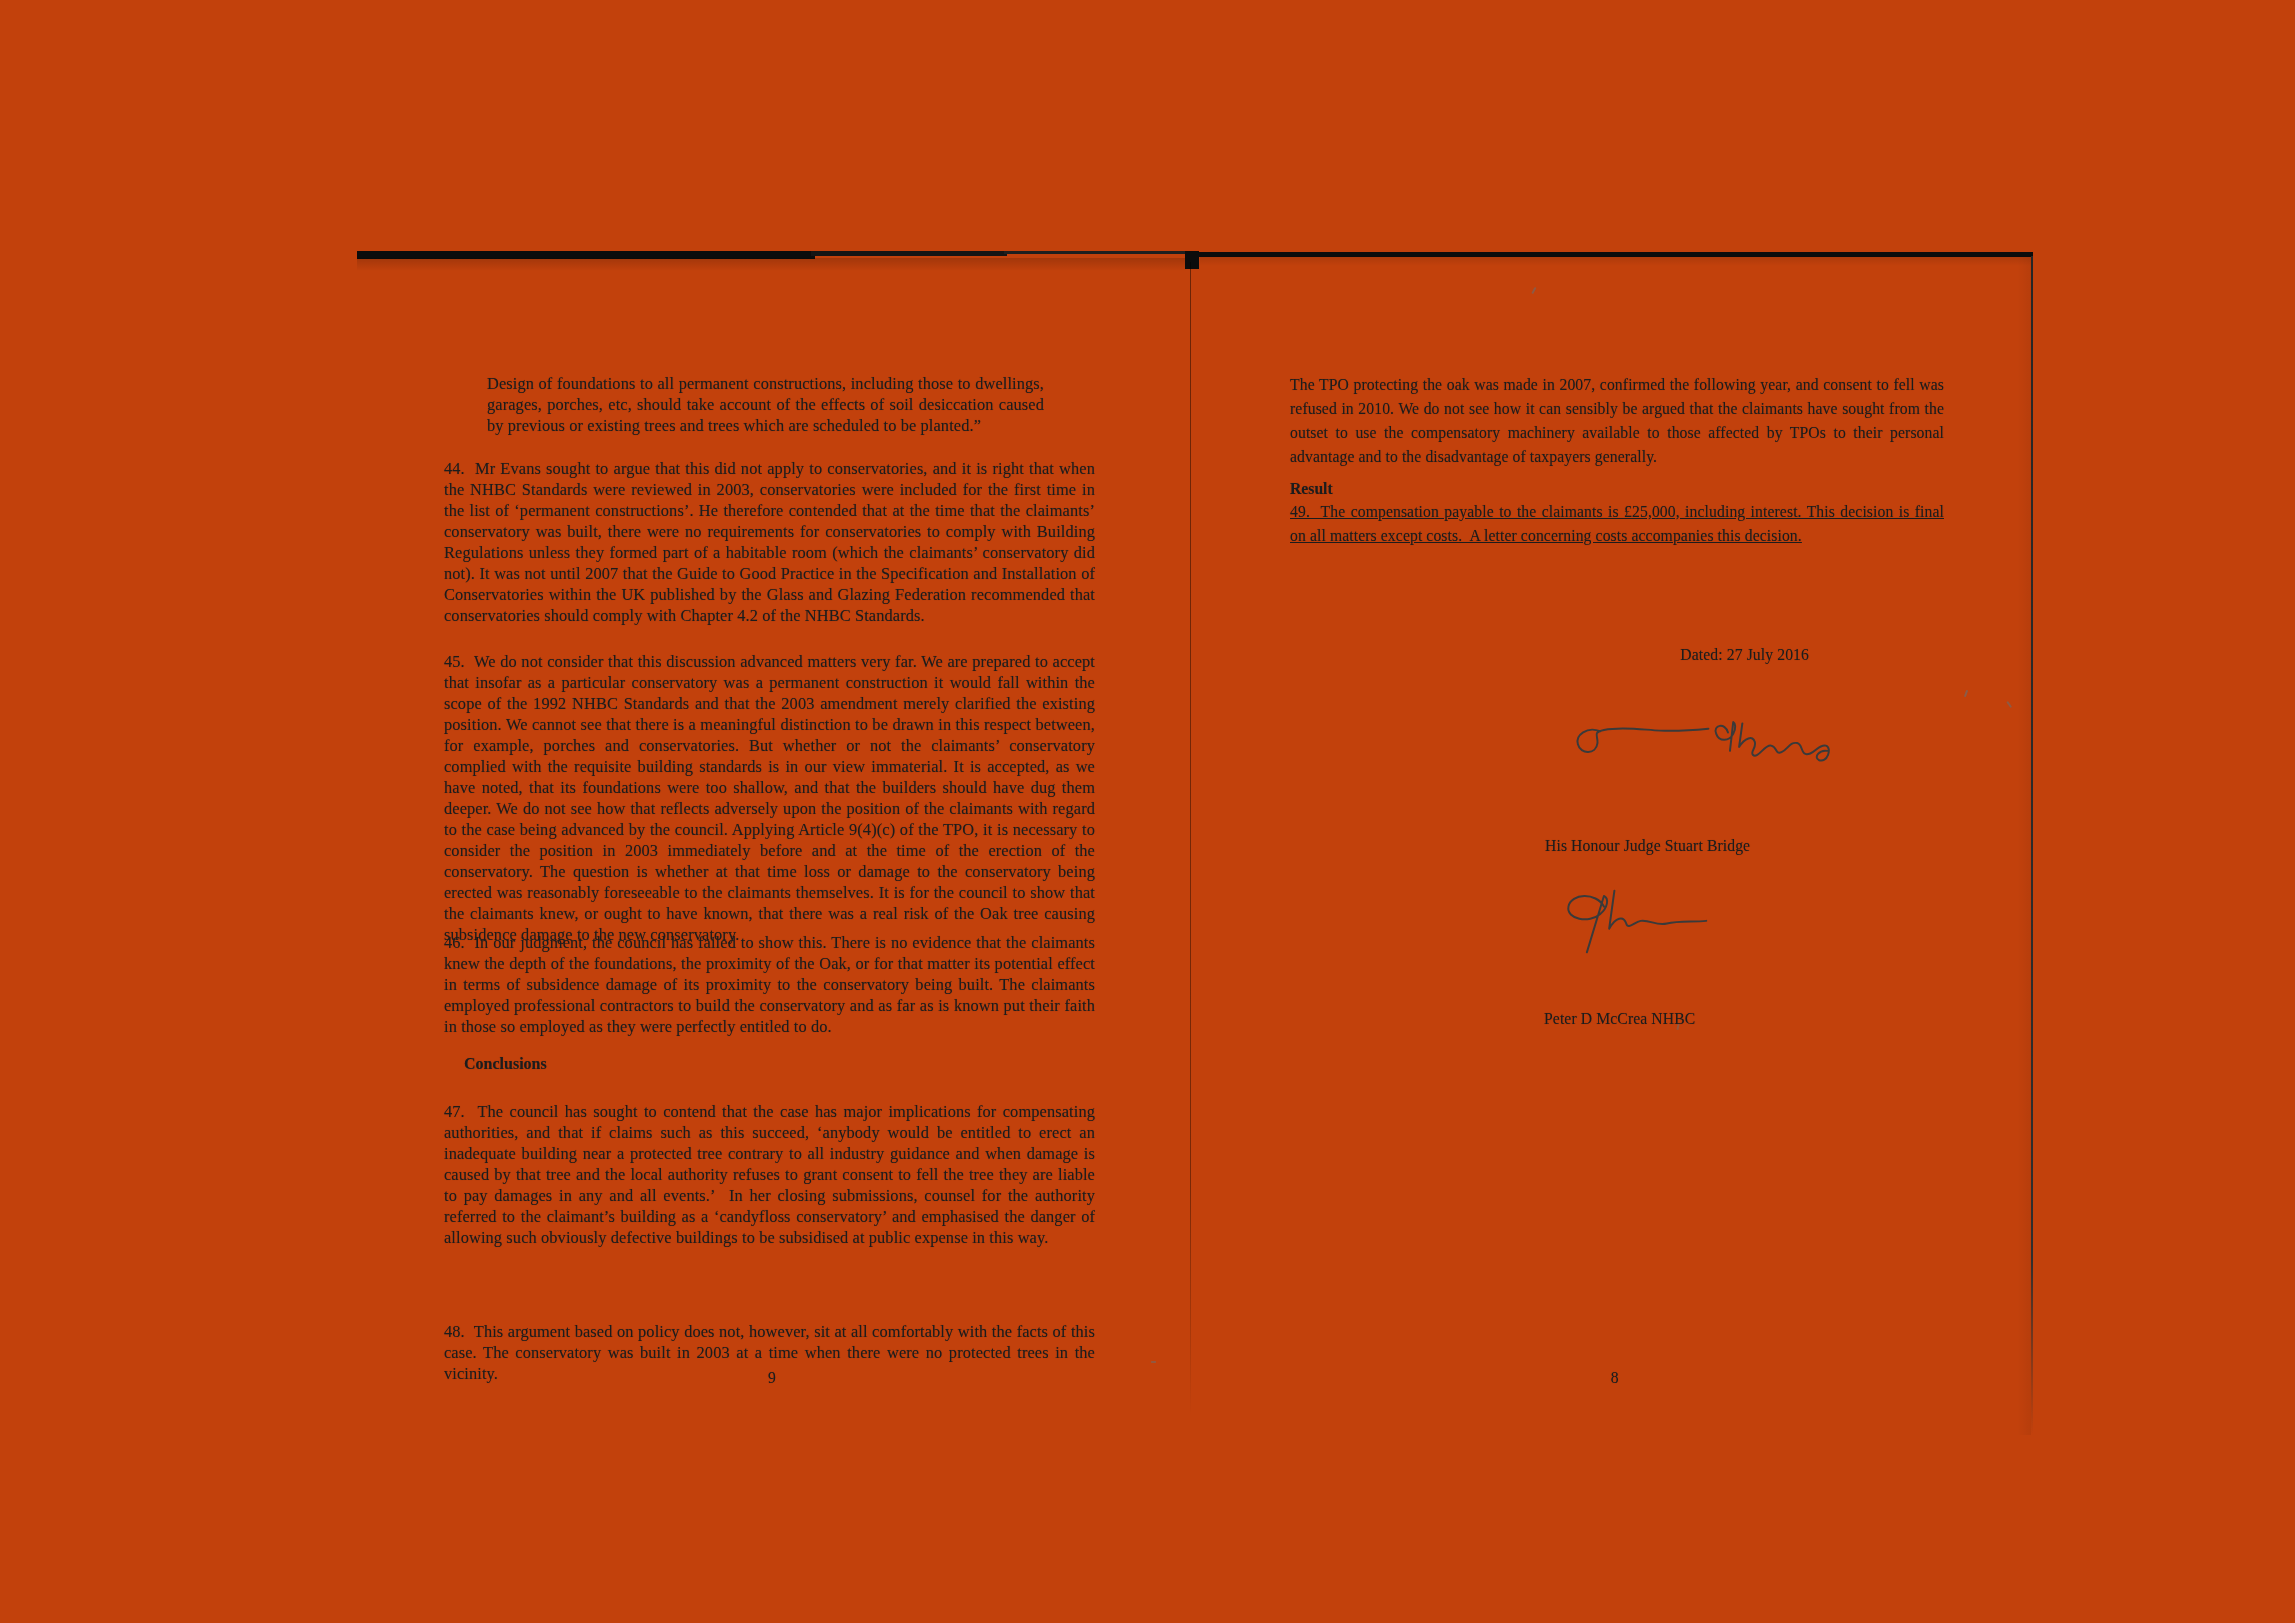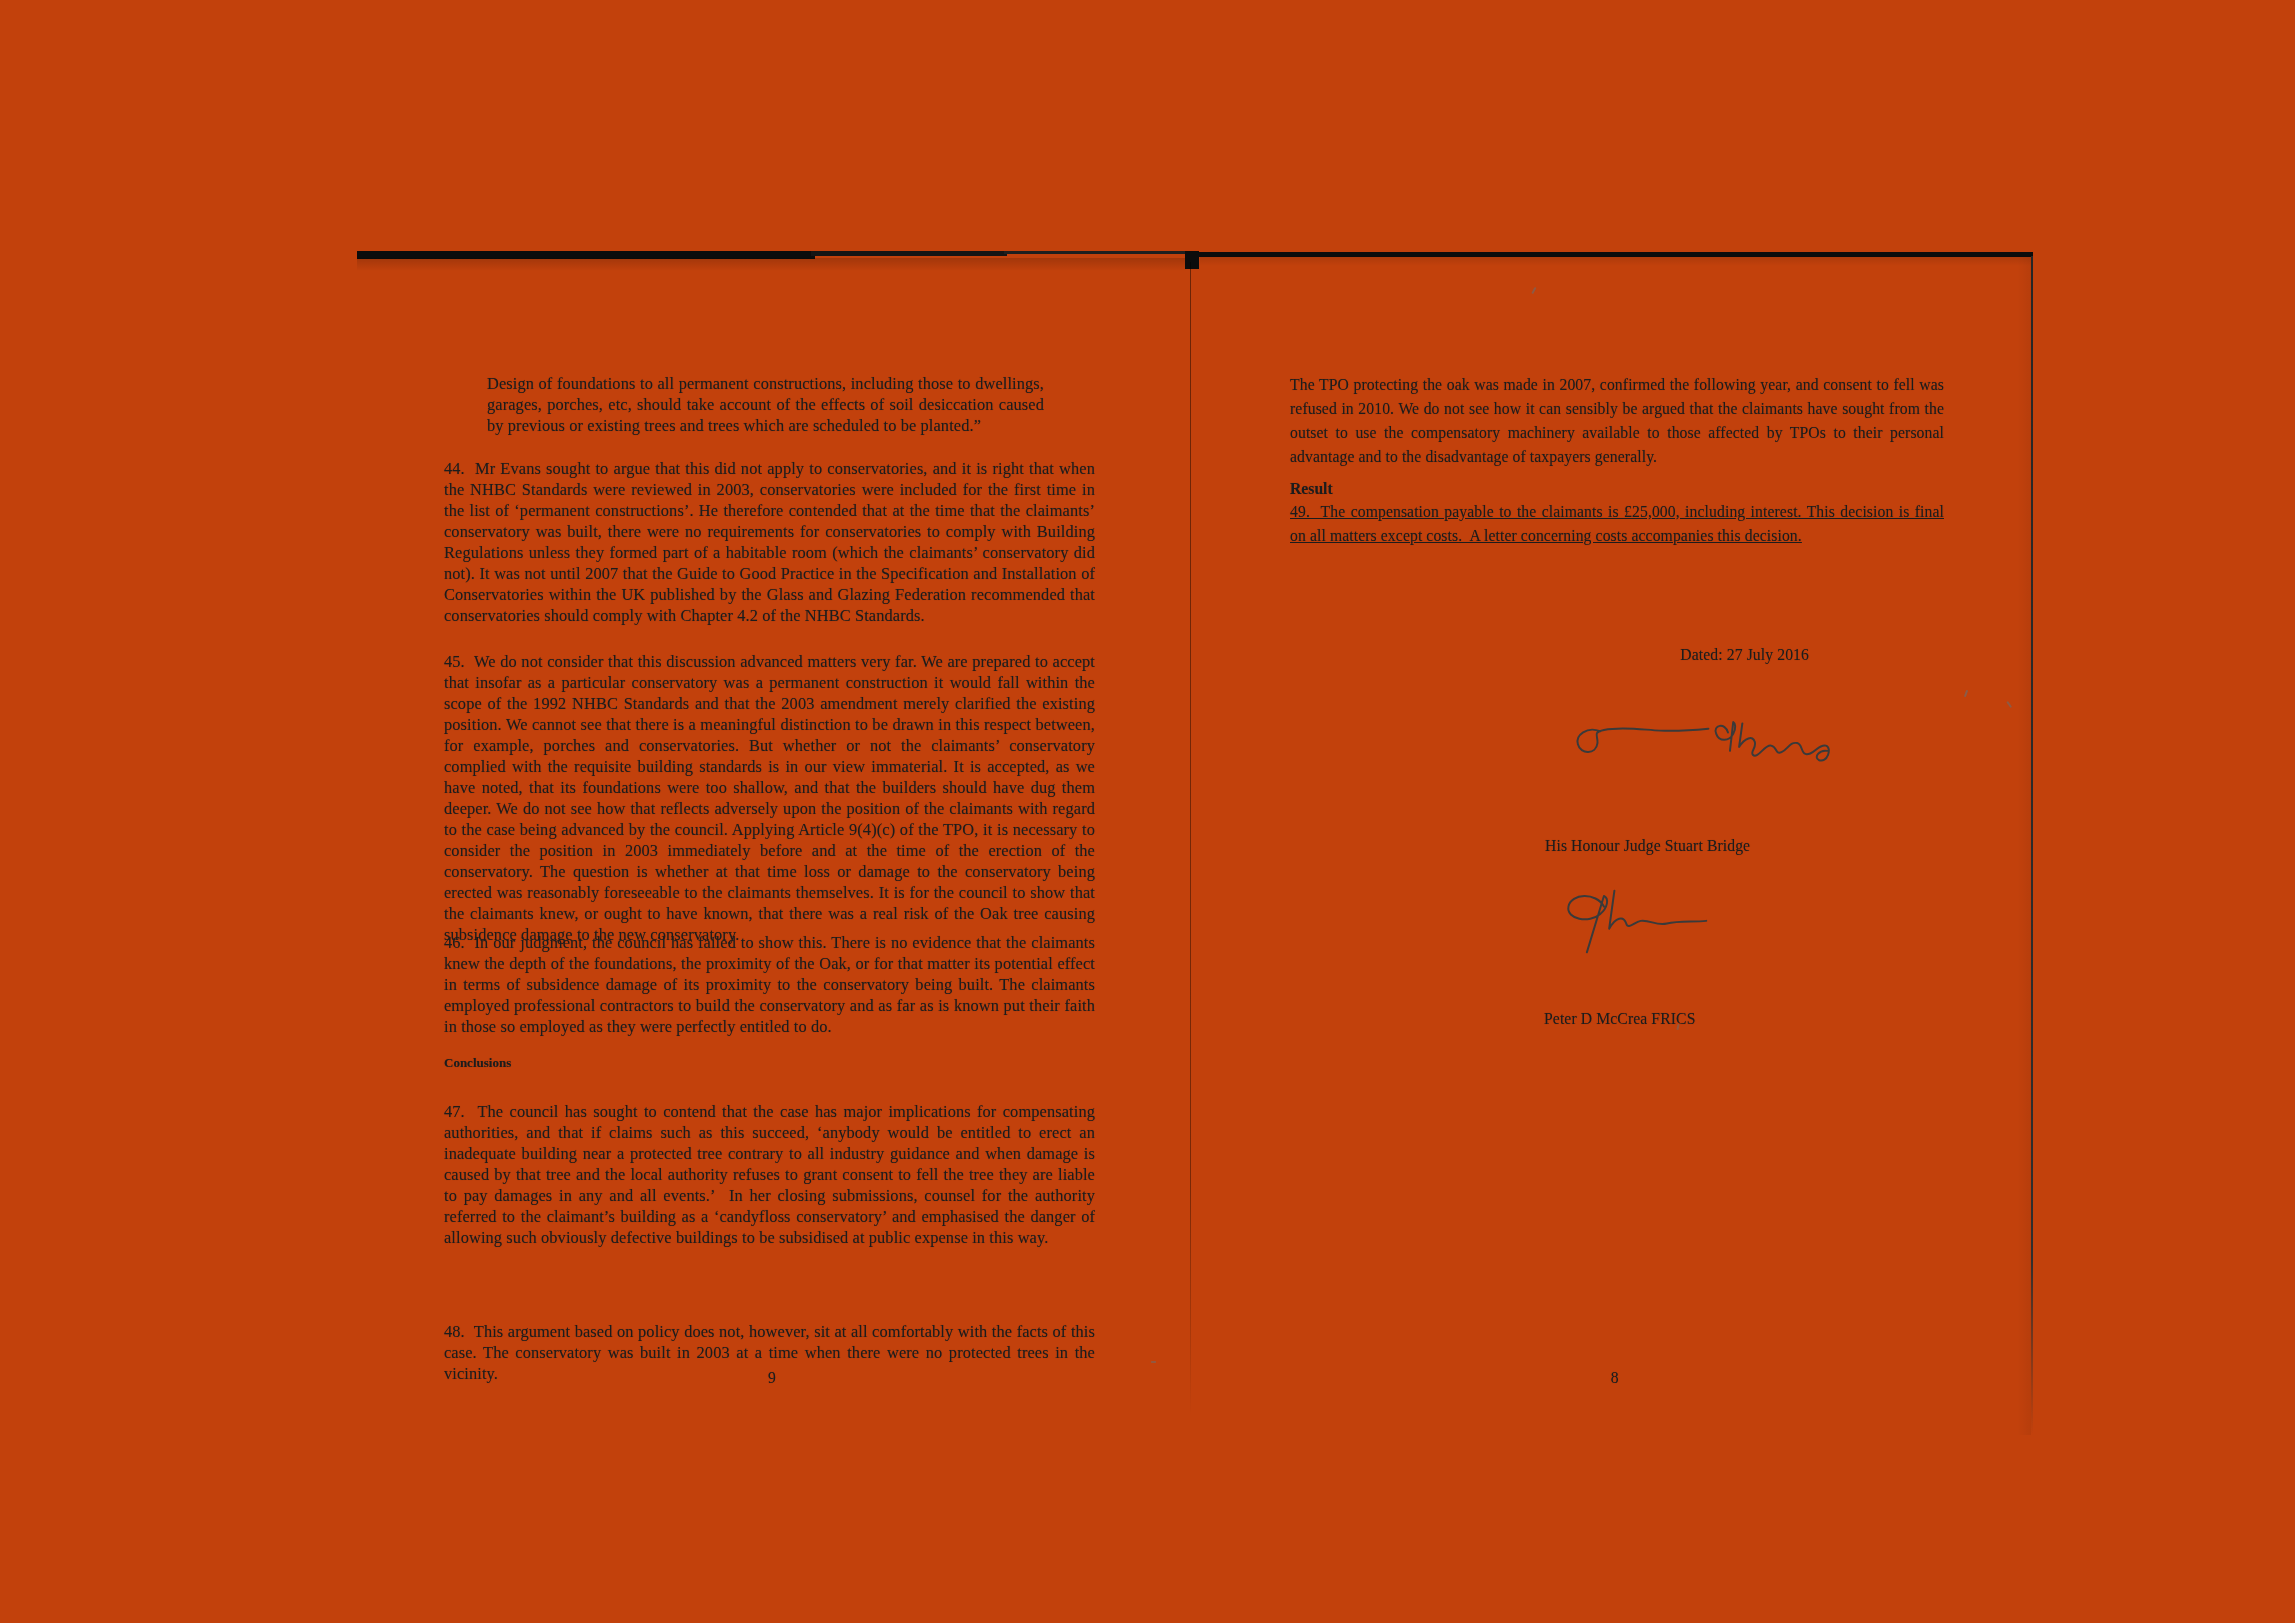--- a/index.html
+++ b/index.html
@@ -60,21 +60,21 @@
     <div class="abs shade-band" style="left:357px;top:258px;width:829px;height:13px;"></div>
 
     <div class="abs body-text" style="left:487px;top:373px;width:557px;">Design of foundations to all permanent constructions, including those to dwellings, garages, porches, etc, should take account of the effects of soil desiccation caused by previous or existing trees and trees which are scheduled to be planted.”</div>
 
     <div class="abs body-text" style="left:444px;top:458px;width:651px;">44.&nbsp;&nbsp;Mr Evans sought to argue that this did not apply to conservatories, and it is right that when the NHBC Standards were reviewed in 2003, conservatories were included for the first time in the list of ‘permanent constructions’. He therefore contended that at the time that the claimants’ conservatory was built, there were no requirements for conservatories to comply with Building Regulations unless they formed part of a habitable room (which the claimants’ conservatory did not). It was not until 2007 that the Guide to Good Practice in the Specification and Installation of Conservatories within the UK published by the Glass and Glazing Federation recommended that conservatories should comply with Chapter 4.2 of the NHBC Standards.</div>
 
     <div class="abs body-text" style="left:444px;top:651px;width:651px;">45.&nbsp;&nbsp;We do not consider that this discussion advanced matters very far. We are prepared to accept that insofar as a particular conservatory was a permanent construction it would fall within the scope of the 1992 NHBC Standards and that the 2003 amendment merely clarified the existing position. We cannot see that there is a meaningful distinction to be drawn in this respect between, for example, porches and conservatories. But whether or not the claimants’ conservatory complied with the requisite building standards is in our view immaterial. It is accepted, as we have noted, that its foundations were too shallow, and that the builders should have dug them deeper. We do not see how that reflects adversely upon the position of the claimants with regard to the case being advanced by the council. Applying Article 9(4)(c) of the TPO, it is necessary to consider the position in 2003 immediately before and at the time of the erection of the conservatory. The question is whether at that time loss or damage to the conservatory being erected was reasonably foreseeable to the claimants themselves. It is for the council to show that the claimants knew, or ought to have known, that there was a real risk of the Oak tree causing subsidence damage to the new conservatory.</div>
 
     <div class="abs body-text" style="left:444px;top:932px;width:651px;">46.&nbsp;&nbsp;In our judgment, the council has failed to show this. There is no evidence that the claimants knew the depth of the foundations, the proximity of the Oak, or for that matter its potential effect in terms of subsidence damage of its proximity to the conservatory being built. The claimants employed professional contractors to build the conservatory and as far as is known put their faith in those so employed as they were perfectly entitled to do.</div>
 
-    <div class="abs heading" style="left:444px;top:1055px;font-size:13px;">Conclusions</div>
+    <div class="abs heading" style="left:464px;top:1055px;font-size:16px;">Conclusions</div>
 
     <div class="abs body-text" style="left:444px;top:1101px;width:651px;">47.&nbsp;&nbsp;The council has sought to contend that the case has major implications for compensating authorities, and that if claims such as this succeed, ‘anybody would be entitled to erect an inadequate building near a protected tree contrary to all industry guidance and when damage is caused by that tree and the local authority refuses to grant consent to fell the tree they are liable to pay damages in any and all events.’&nbsp; In her closing submissions, counsel for the authority referred to the claimant’s building as a ‘candyfloss conservatory’ and emphasised the danger of allowing such obviously defective buildings to be subsidised at public expense in this way.</div>
 
     <div class="abs body-text" style="left:444px;top:1321px;width:651px;font-family:Liberation Serif, serif;">48.&nbsp;&nbsp;This argument based on policy does not, however, sit at all comfortably with the facts of this case. The conservatory was built in 2003 at a time when there were no protected trees in the vicinity.</div>
 
     <div class="abs page-num" style="left:762px;top:1369px;width:19.6px;text-align:center;">9</div>
 
     <div class="abs speck" style="left:1151px;top:1361px;width:4.6px;height:2px;opacity:0.55;"></div>
   </div>
 
@@ -110,19 +110,19 @@
 
     <div class="abs body-text" style="left:1545px;top:834px;width:340px;text-align:left;">His Honour Judge Stuart Bridge</div>
 
     <svg class="abs sig-svg" style="left:1558px;top:888px;" width="164" height="69" viewBox="0 0 250 105">
       <path d="M70,28 C58,6 20,8 16,28 C12,48 48,54 64,40 C76,30 78,16 70,12 L44,98"></path>
       <path d="M86,4 L78,62 C88,44 100,42 104,54 C107,64 116,52 126,50 C140,48 150,58 166,54 C184,50 206,52 226,50"></path>
     </svg>
 
     <div class="abs speck" style="left:1677px;top:1024px;width:2px;height:5.9px;transform:rotate(12deg);opacity:0.55;"></div>
 
-    <div class="abs body-text" style="left:1544px;top:1007px;width:340px;text-align:left;">Peter D McCrea FRICS</div>
+    <div class="abs body-text" style="left:1544px;top:1007px;width:340px;text-align:left;">Peter D McCrea NHBC</div>
 
     <div class="abs page-num" style="left:1601px;top:1369px;width:27.5px;text-align:center;">8</div>
   </div>
 
 </div>
 
 
 </body></html>

